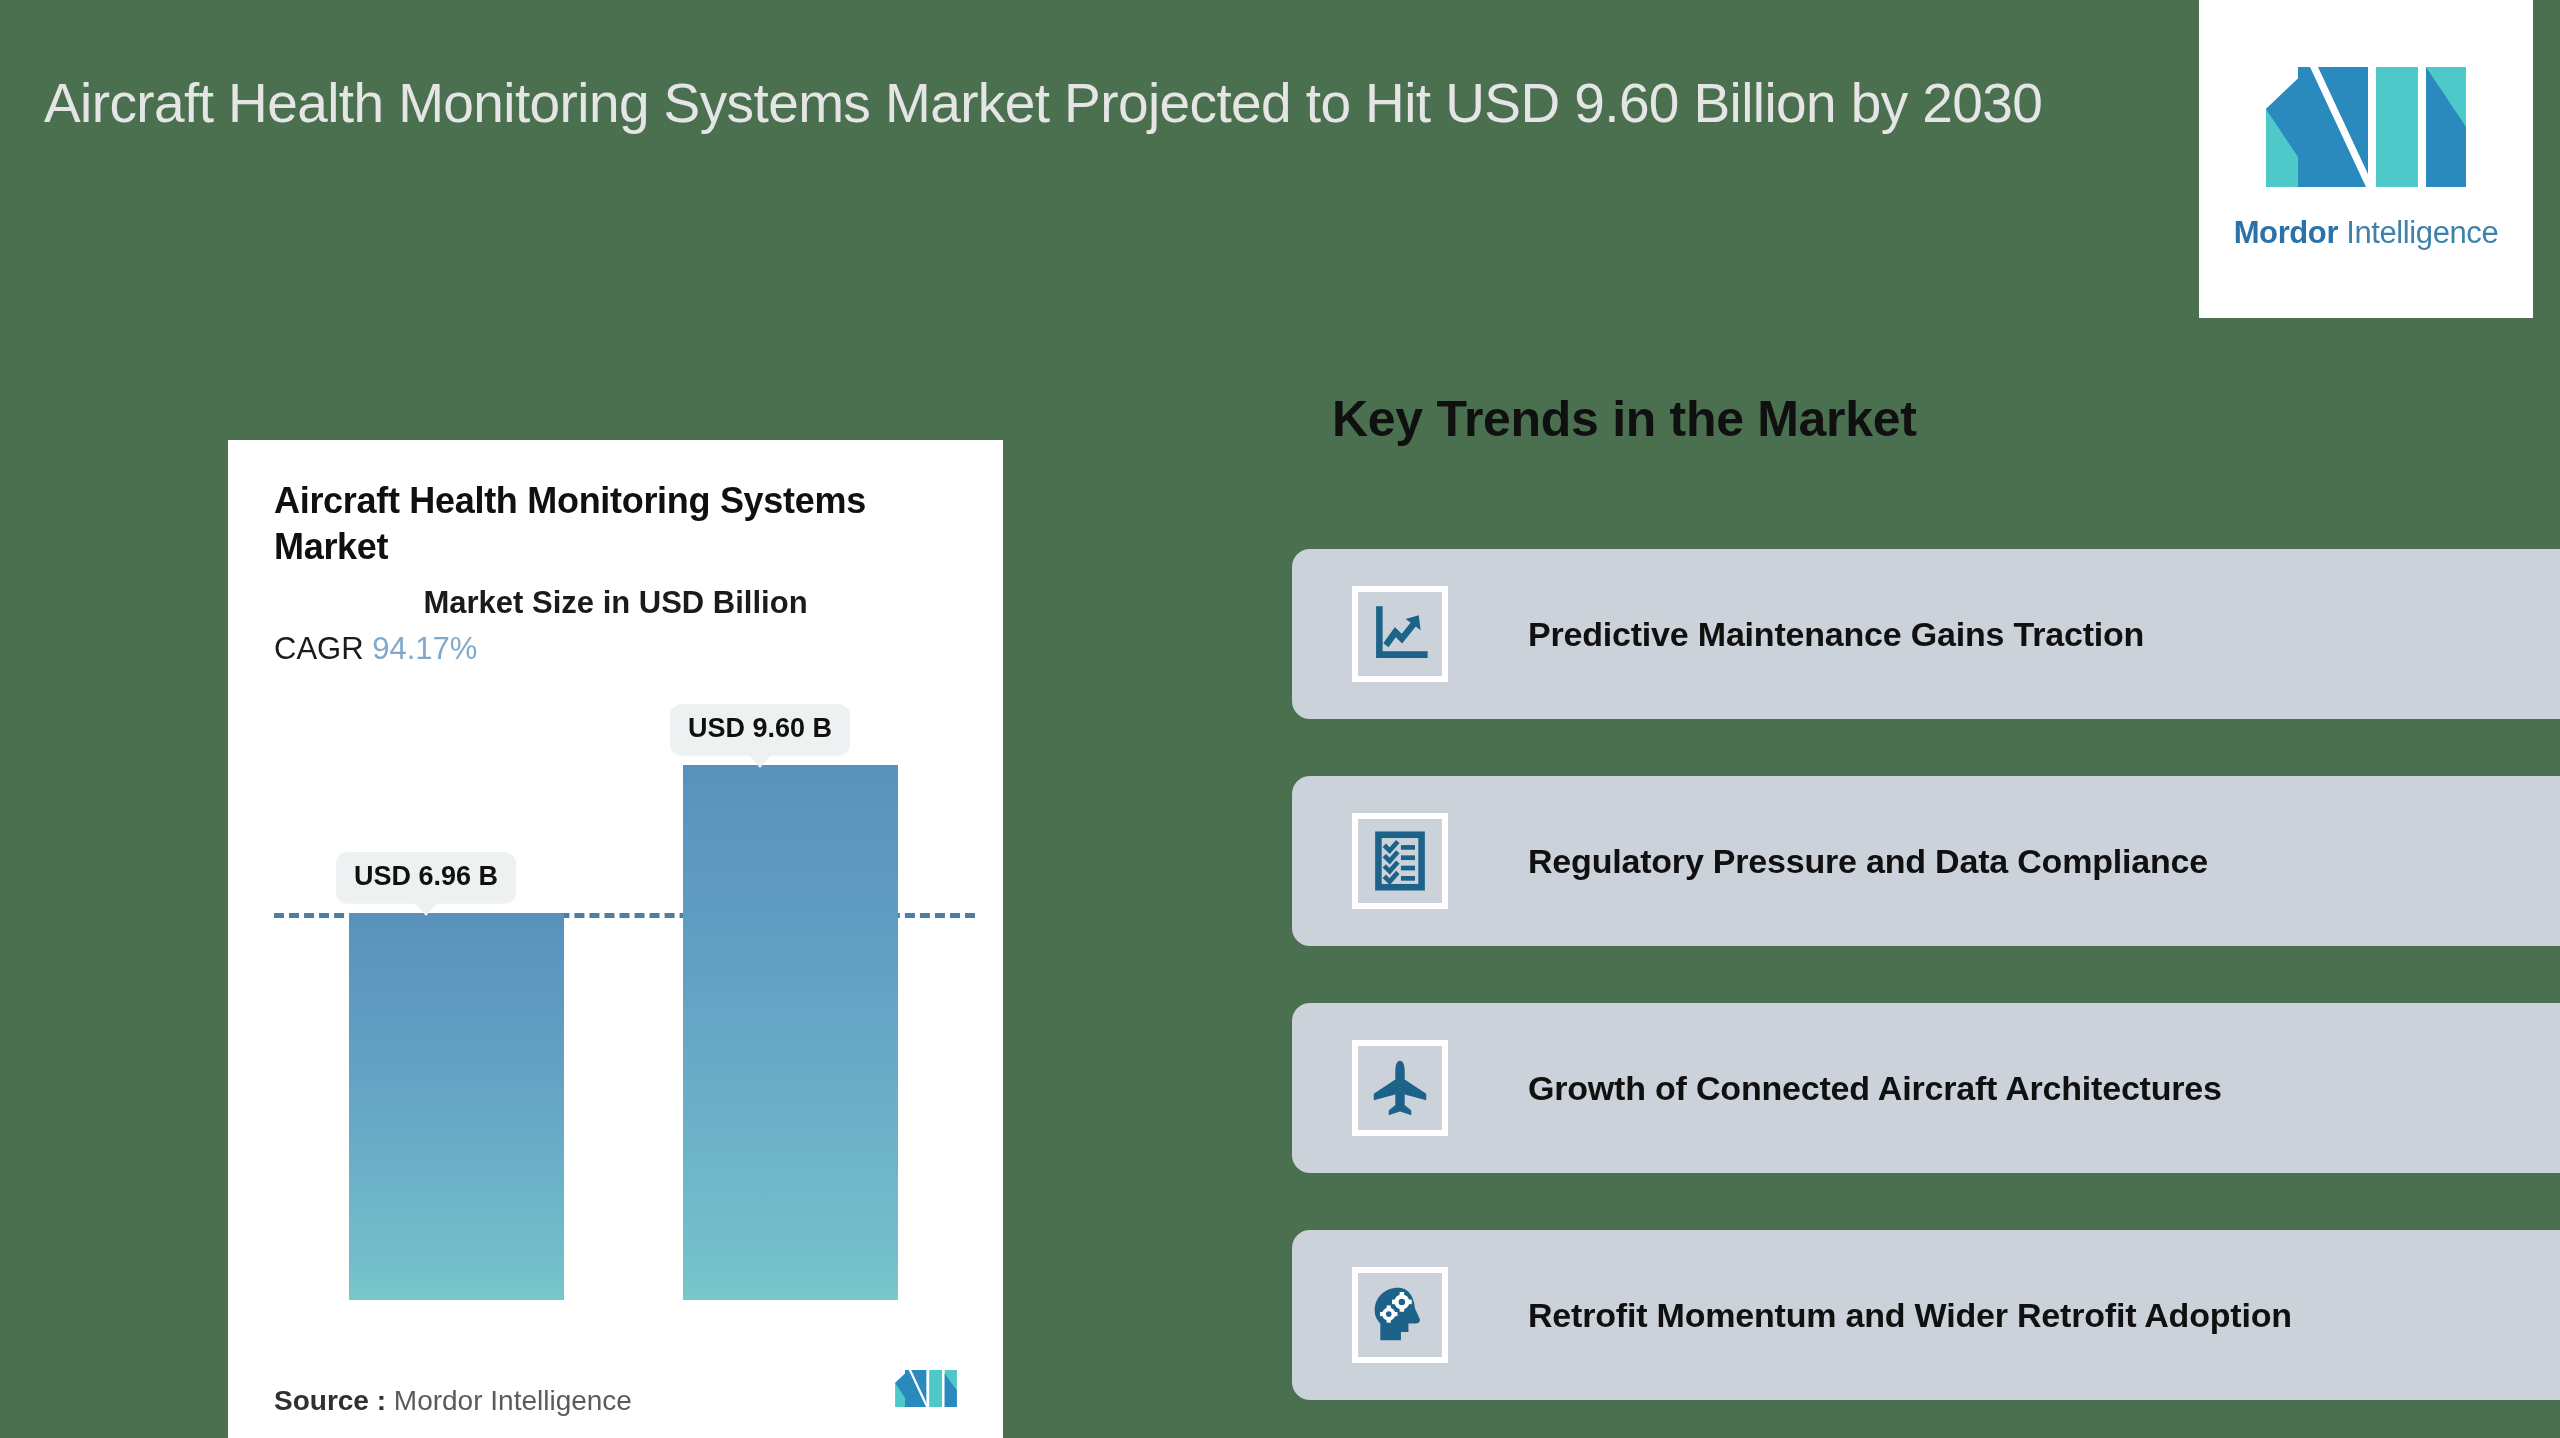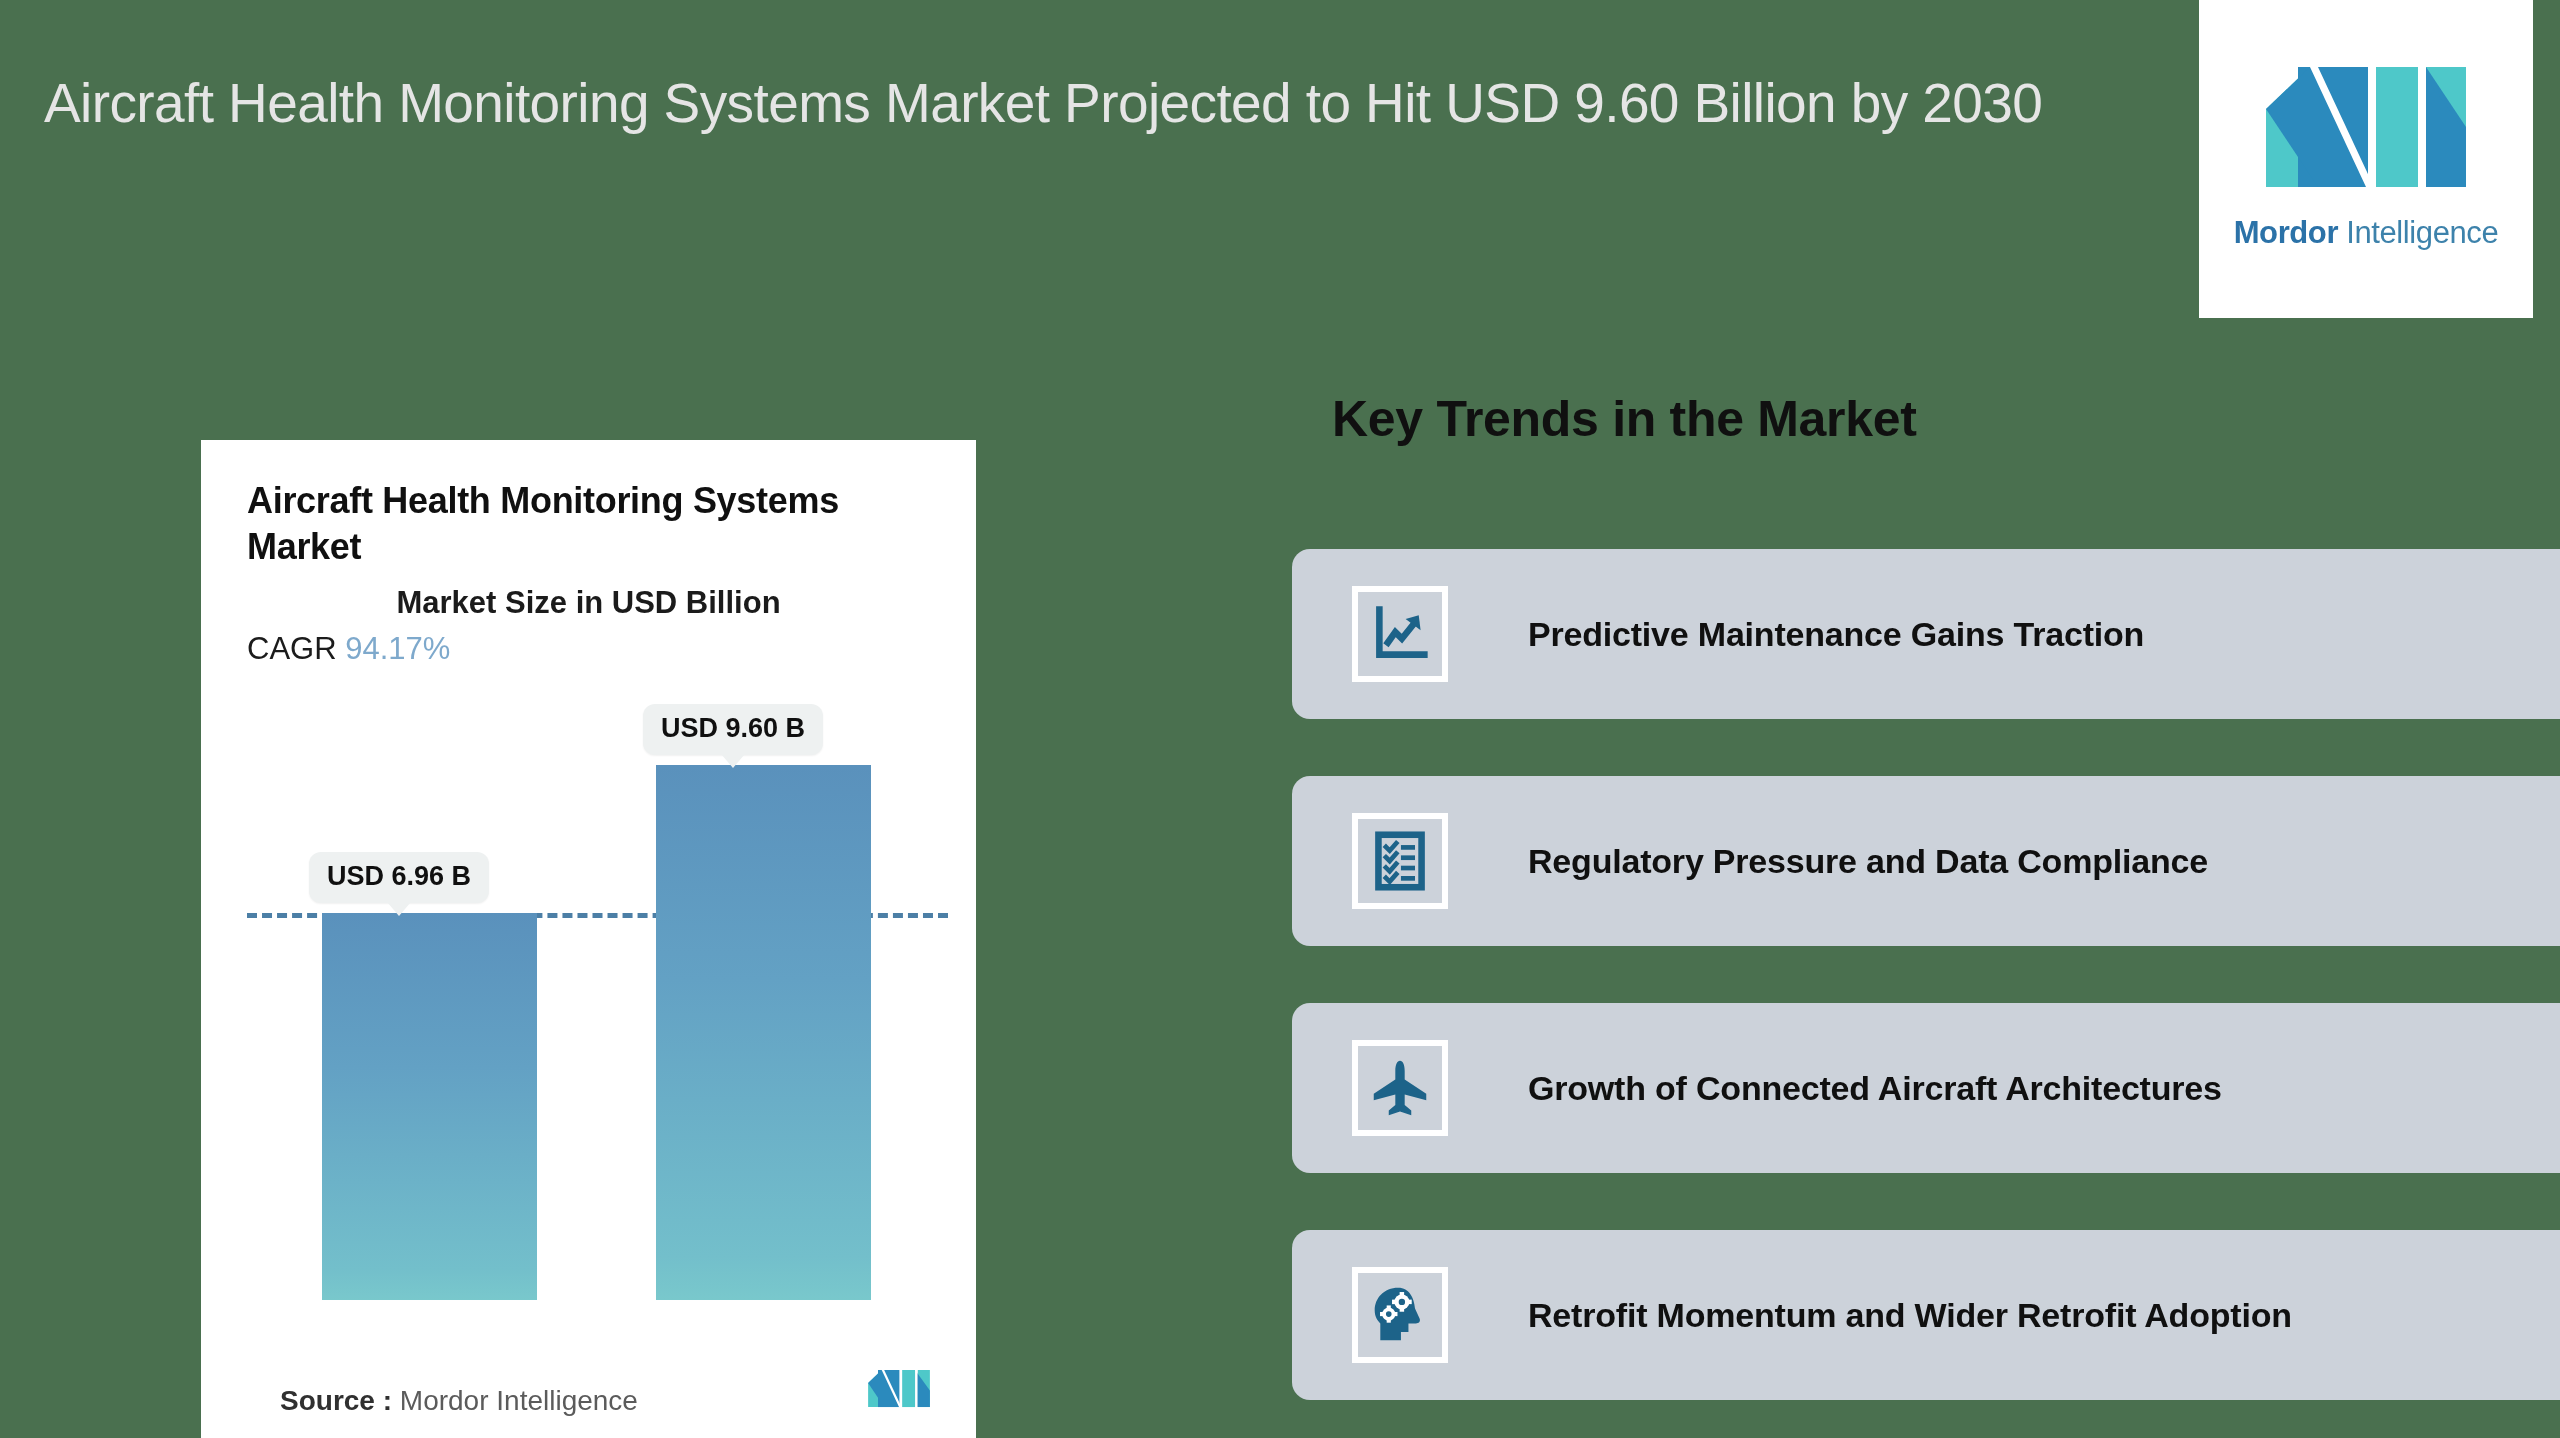--- a/index.html
+++ b/index.html
@@ -48,21 +48,21 @@
     font-size: 31px;
     letter-spacing: -0.4px;
     white-space: nowrap;
   }
   #logo-wordmark .w1 { color: #2b72a8; font-weight: 700; text-align: center; }
   #logo-wordmark .w2 { color: #3d82ab; font-weight: 400; }
 
   
   #chart-card {
     position: absolute;
-    left: 201px;
+    left: 228px;
     top: 440px;
     width: 775px;
     height: 998px;
     background: #ffffff;
     box-sizing: border-box;
     padding: 38px 46px 0 46px;
   }
   #chart-title {
     font-size: 36px;
     font-weight: 700;
@@ -134,21 +134,21 @@
   #tag-2025 { left: 62px; bottom: 397px; }
   #tag-2030 { left: 396px; bottom: 545px; }
 
   #chart-source {
     position: absolute;
     left: 46px;
     top: 945px;
     font-size: 28px;
     color: #5b5b5b;
   }
-  #chart-source .src-key { color: #303030; font-weight: 700; margin-left: 33px; }
+  #chart-source .src-key { color: #303030; font-weight: 700; }
   #source-logo {
     position: absolute;
     right: 46px;
     top: 930px;
     width: 62px;
     height: 42px;
   }
 
   
   #trends-heading {

